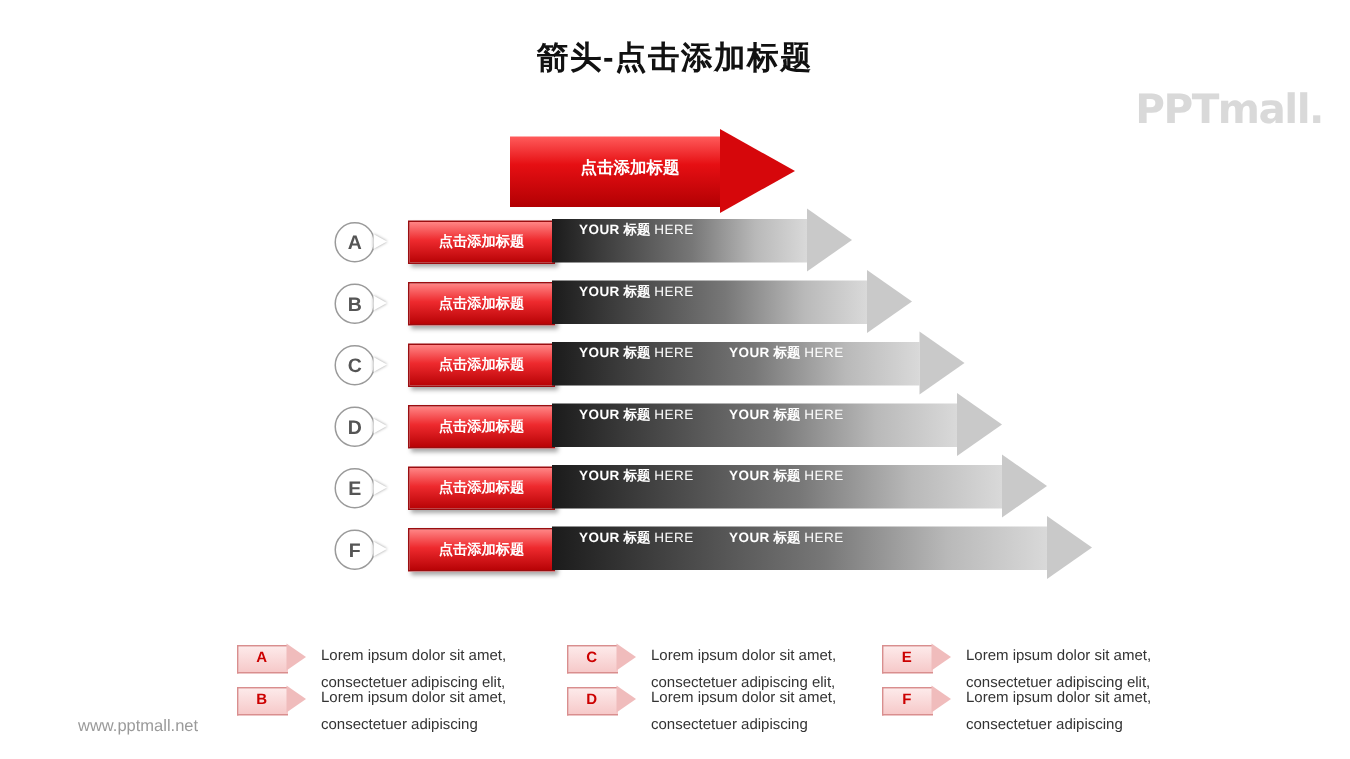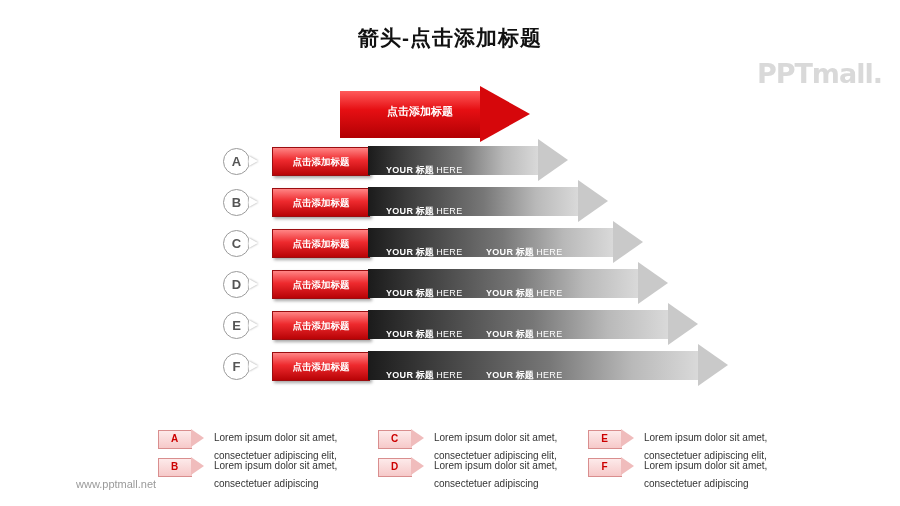--- a/index.html
+++ b/index.html
@@ -13,21 +13,21 @@
     font-size:21px;font-weight:bold;color:#111;letter-spacing:1px;
   }
   .logo{
     position:absolute;right:18px;top:26px;
     font-size:27px;font-weight:bold;color:#d9d9d9;letter-spacing:-1px;
     font-family:"DejaVu Sans", sans-serif;
     margin-top:32px;
   }
   .logo .dot{color:#d9d9d9;}
   .footer{
-    position:absolute;left:76px;bottom:16px;color:#9a9a9a;font-size:11px;
+    position:absolute;left:52px;bottom:16px;color:#9a9a9a;font-size:11px;
   }
 
   
   .red-arrow{
     position:absolute;left:340px;top:86px;width:190px;height:57px;
   }
   .red-arrow .body{
     position:absolute;left:0;top:5px;width:145px;height:47px;
     background:linear-gradient(to bottom,#ff5b5b 0%,#e60f13 40%,#b20003 100%);
   }
@@ -71,21 +71,21 @@
   .gray-arrow .gbody{
     position:absolute;left:0;top:0;height:29px;
     background:linear-gradient(to right,#1b1b1b 0%,#3a3a3a 18%,#777 55%,#b9b9b9 80%,#d9d9d9 100%);
   }
   .gray-arrow .ghead{
     position:absolute;top:-7px;width:0;height:0;
     border-top:21.5px solid transparent;
     border-bottom:21.5px solid transparent;
     border-left:30px solid #c9c9c9;
   }
-  .txtgrp{position:absolute;top:18px;white-space:nowrap;font-size:9px;color:#fff;}
+  .txtgrp{position:absolute;top:1px;white-space:nowrap;font-size:9px;color:#fff;}
   .txtgrp .en{font-weight:bold;letter-spacing:.3px;}
   .txtgrp .cn{font-weight:bold;}
   .txtgrp .en2{letter-spacing:.3px;}
 
   
   .legend-item{position:absolute;}
   .legend-arrow{
     position:relative;width:46px;height:17px;
   }
   .legend-arrow .la-body{

